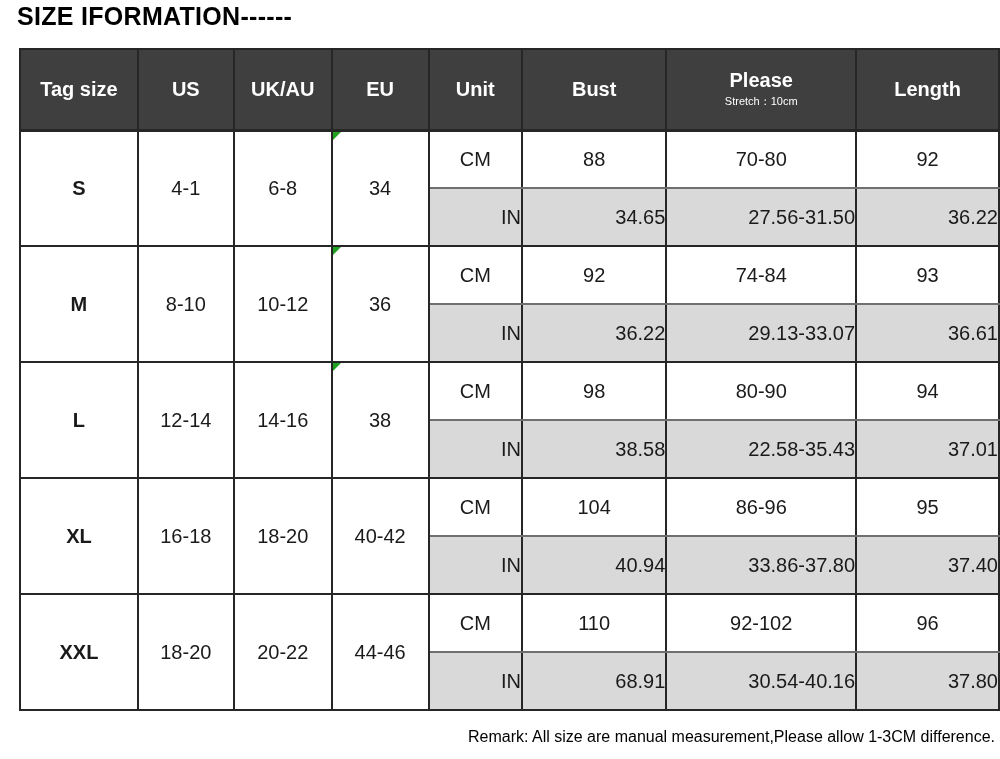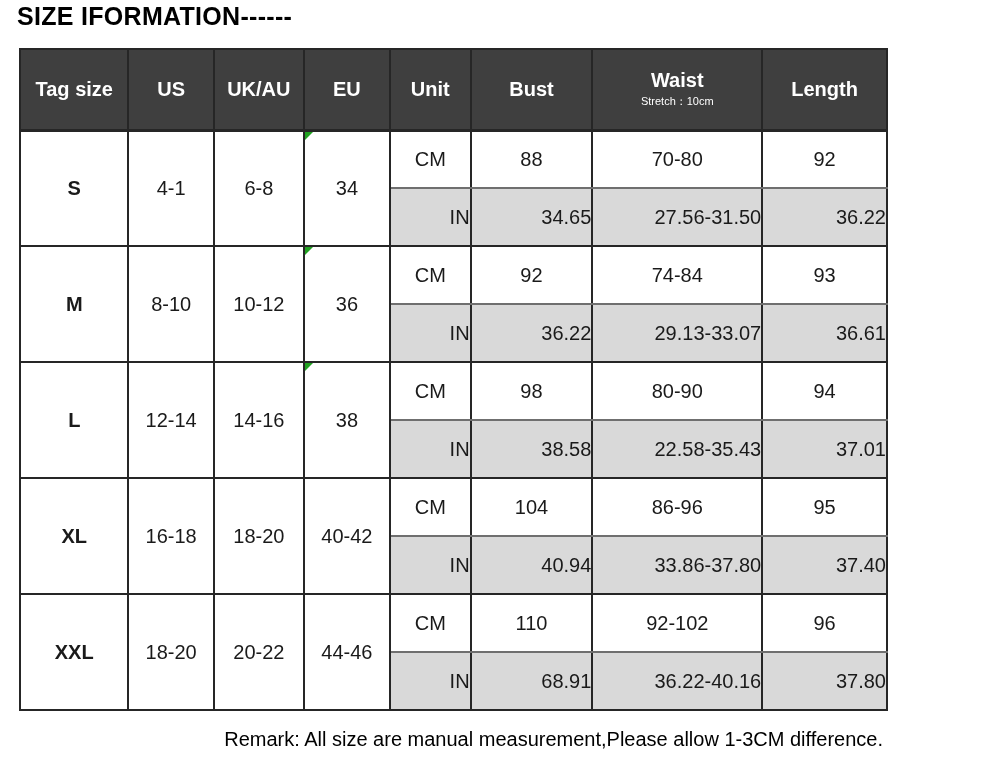--- a/index.html
+++ b/index.html
@@ -4,21 +4,21 @@
 <style>
   :root{
     --header-bg:#3f3f3f; --header-text:#ffffff; --shade:#d9d9d9;
     --grid:#262626; --subgrid:#6f6f6f; --flag:#21a121; --text:#1a1a1a;
   }
   html,body{margin:0;padding:0;}
   body{
     width:1000px;height:759px;background:#ffffff;overflow:hidden;
     font-family:"Liberation Sans","DejaVu Sans",sans-serif;color:var(--text);
   }
-  .page{position:relative;width:888px;height:759px;background:#ffffff;}
+  .page{position:relative;width:1000px;height:759px;background:#ffffff;}
   .title{
     position:absolute;left:17px;top:2px;margin:0;
     font-size:25px;font-weight:bold;letter-spacing:.3px;color:#000;
   }
   table.size-table{
     position:absolute;left:19px;top:48px;
     border-collapse:collapse;table-layout:fixed;
     border:2px solid var(--grid);
   }
   th,td{
@@ -40,21 +40,21 @@
   tr.row-cm td{border-bottom:2px solid var(--subgrid);}
   tr.row-cm td.merged{border-bottom:2px solid var(--grid);}
   tr.row-in td{border-top:2px solid var(--subgrid);background:var(--shade);text-align:right;}
   td.eu{position:relative;}
   .flag{
     position:absolute;top:0;left:0;width:0;height:0;
     border-top:8px solid var(--flag);border-right:8px solid transparent;
   }
   .remark{
     position:absolute;top:728px;right:5px;
-    font-size:20px;color:#000;
+    font-size:16px;color:#000;
   }
 </style>
 </head>
 <body>
 
 <div class="page">
 
   <h1 class="title">SIZE IFORMATION------</h1>
 
   <table class="size-table">
@@ -70,21 +70,21 @@
     </colgroup>
     <thead>
       <tr>
         <th><span>Tag size</span></th>
         <th><span>US</span></th>
         <th><span>UK/AU</span></th>
         <th><span>EU</span></th>
         <th><span>Unit</span></th>
         <th><span>Bust</span></th>
         <th>
-          <div class="th-main">Waist</div>
+          <div class="th-main">Please</div>
           <div class="th-sub">Stretch：10cm</div>
         </th>
         <th><span>Length</span></th>
       </tr>
     </thead>
     <tbody id="tbody">
         <tr class="row-cm group-start">
           <td rowspan="2" class="tag merged"><span>S</span></td>
           <td rowspan="2" class="merged"><span>4-1</span></td>
           <td rowspan="2" class="merged"><span>6-8</span></td>
@@ -154,21 +154,21 @@
           <td rowspan="2" class="merged"><span>20-22</span></td>
           <td rowspan="2" class="eu merged"><span>44-46</span></td>
           <td><span>CM</span></td>
           <td><span>110</span></td>
           <td><span>92-102</span></td>
           <td><span>96</span></td>
         </tr>
         <tr class="row-in">
           <td><span>IN</span></td>
           <td><span>68.91</span></td>
-          <td><span>36.22-40.16</span></td>
+          <td><span>30.54-40.16</span></td>
           <td><span>37.80</span></td>
         </tr>
       </tbody>
   </table>
 
   <div class="remark">Remark: All size are manual measurement,Please allow 1-3CM difference.</div>
 
 </div>
 
 </body></html>

